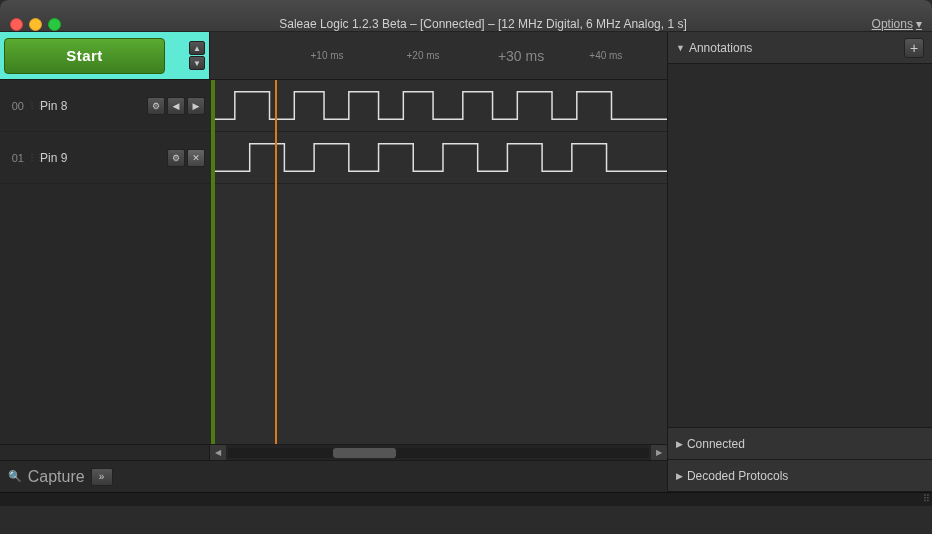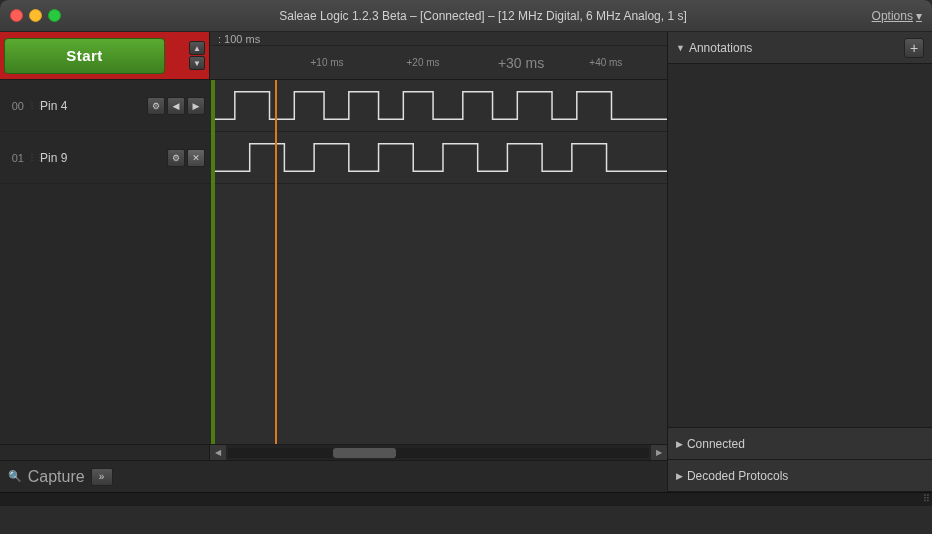--- a/index.html
+++ b/index.html
@@ -12,21 +12,21 @@
       height: 534px;
       overflow: hidden;
       border-radius: 8px;
     }
 
     
     .title-bar {
       background: linear-gradient(to bottom, #4a4a4a, #3a3a3a);
       height: 32px;
       display: flex;
-      align-items: center;
+      align-items: flex-end;
       justify-content: center;
       position: relative;
       border-top-left-radius: 8px;
       border-top-right-radius: 8px;
       border-bottom: 1px solid #222;
       padding-left: 34px;
     }
     .traffic-lights {
       position: absolute;
       left: 10px;
@@ -77,21 +77,21 @@
     }
 
     
     .top-controls {
       display: flex;
       height: 48px;
       border-bottom: 1px solid #1a1a1a;
     }
     .start-section {
       width: 210px;
-      background: #b91c1c;
+      background: #5eead4;
       display: flex;
       align-items: center;
       border-right: 1px solid #1a1a1a;
       padding: 4px;
       gap: 21px;
     }
     .start-btn {
       flex: 1;
       height: 36px;
       background: linear-gradient(to bottom, #5aaa30, #3d8020);
@@ -402,44 +402,41 @@
       <div class="start-section">
         <button class="start-btn">Start</button>
         <div class="start-arrows">
           <button class="arrow-btn">▲</button>
           <button class="arrow-btn">▼</button>
         </div>
       </div>
 
       <div class="time-ruler-section">
         <div style="position:absolute; top:0; left:0; right:0; bottom:0; display:flex; flex-direction:column; justify-content:flex-start;">
-          <div style="height:14px; display:flex; align-items:center; padding-left:8px; border-bottom:1px solid #222;">
-            <span class="time-label-top" style="position:static; font-size:11px; color:#aaa;">: 100 ms</span>
-          </div>
           <div style="flex:1; position:relative; display:flex; align-items:center;text-decoration:underline;">
 
             <div style="position:absolute; left:0; right:0; top:0; bottom:0; display:flex; align-items:center;">
               <div style="position:absolute; left:22%; font-size:10px; color:#888;">+10 ms</div>
               <div style="position:absolute; left:43%; font-size:10px; color:#888;">+20 ms</div>
               <div style="position:absolute; left:63%; font-size:14px; color:#888;">+30 ms</div>
               <div style="position:absolute; left:83%; font-size:10px; color:#888;">+40 ms</div>
             </div>
           </div>
         </div>
       </div>
     </div>
 
     <div class="channel-area" style="flex:1; overflow:hidden;">
 
       <div class="channel-labels">
 
         <div class="channel-row">
           <span class="channel-num">00</span>
           <span class="channel-drag">⋮⋮</span>
-          <span class="channel-name">Pin 4</span>
+          <span class="channel-name">Pin 8</span>
           <div class="channel-btns">
             <button class="ch-btn">⚙</button>
             <button class="ch-btn">◀</button>
             <button class="ch-btn">▶</button>
           </div>
         </div>
 
         <div class="channel-row">
           <span class="channel-num">01</span>
           <span class="channel-drag">⋮⋮</span>

